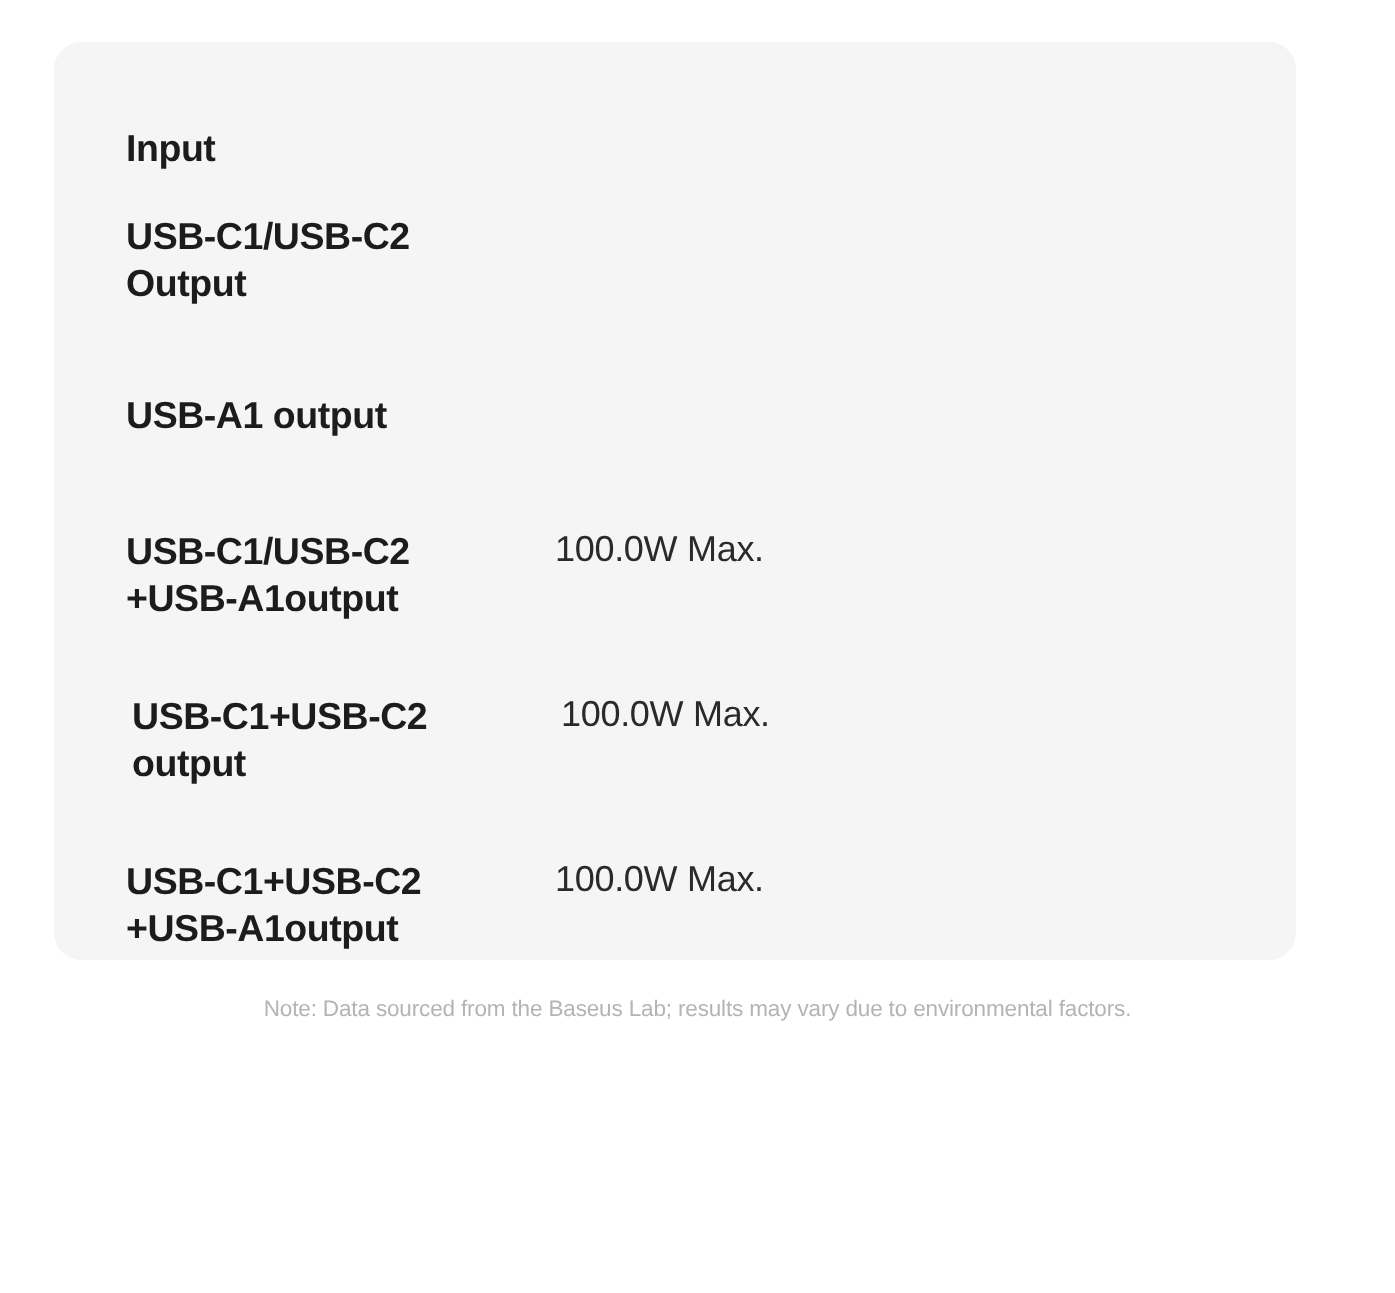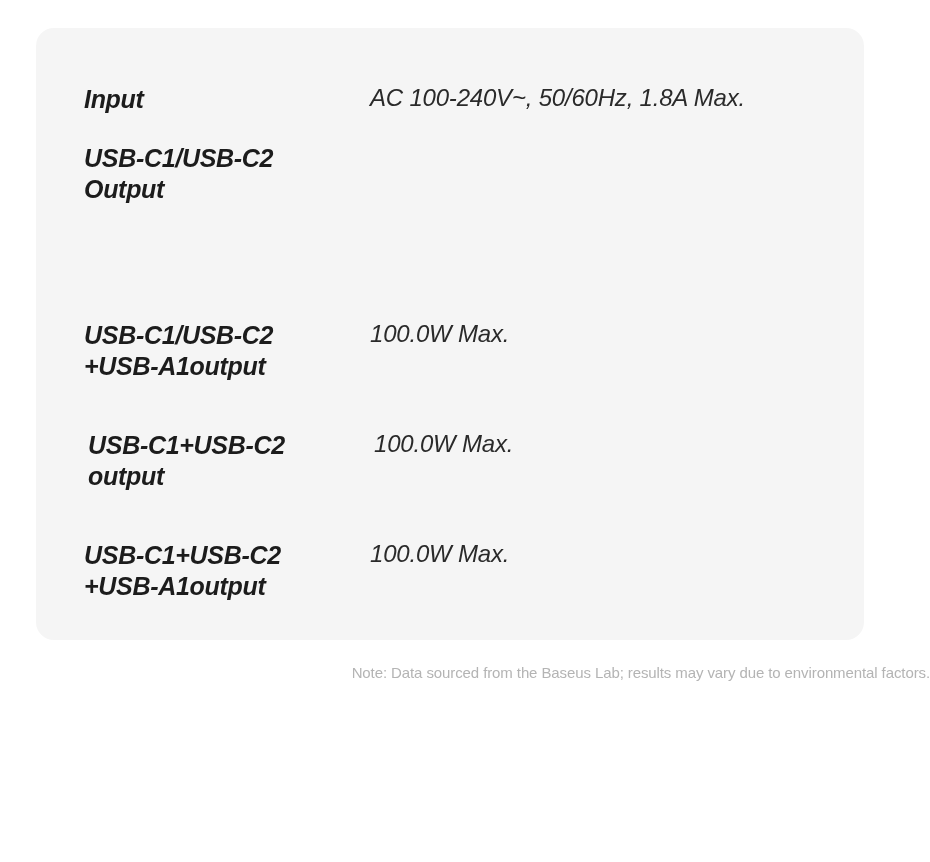--- a/index.html
+++ b/index.html
@@ -28,21 +28,20 @@
     background: #f5f5f5;
     border-radius: 18px;
     box-sizing: border-box;
   }
 
   .spec-table {
     position: absolute;
     left: 48px;
     top: 26px;
     right: 24px;
-    font-style: italic;
   }
 
   .spec-row {
     display: flex;
     align-items: flex-start;
     width: 100%;
   }
 
   .spec-label {
     width: 286px;
@@ -74,45 +73,45 @@
   .row-4 { margin-top: 46px; }
   .row-5 { margin-top: 46px; }
 
   .row-4 .spec-label { padding-left: 4px; }
 
   .note {
     position: absolute;
     left: 0;
     top: 664px;
     width: 930px;
-    text-align: right;
+    text-align: center;
     color: #b4b4b4;
     font-size: 15px;
     letter-spacing: -0.1px;
   }
 </style>
 </head>
 <body>
 
 <div class="page">
 
   <div class="spec-card">
     <div class="spec-table">
 
       <div class="spec-row row-0">
         <div class="spec-label">Input</div>
-        <div class="spec-value">AC 100-240V~, 50/60Hz, 1.8A Max.</div>
       </div>
 
       <div class="spec-row row-1">
         <div class="spec-label">USB-C1/USB-C2
 Output</div>
       </div>
 
       <div class="spec-row row-2">
+        <div class="spec-label">USB-A1 output</div>
       </div>
 
       <div class="spec-row row-3">
         <div class="spec-label">USB-C1/USB-C2
 +USB-A1output</div>
         <div class="spec-value">100.0W Max.</div>
       </div>
 
       <div class="spec-row row-4">
         <div class="spec-label">USB-C1+USB-C2

